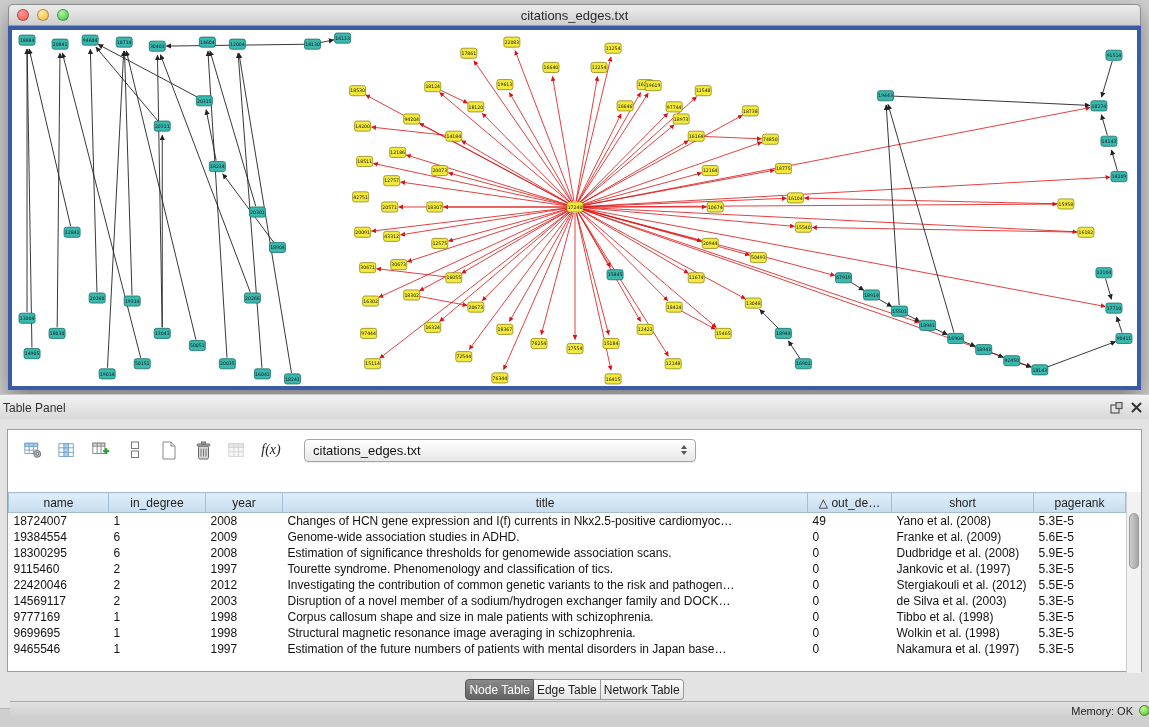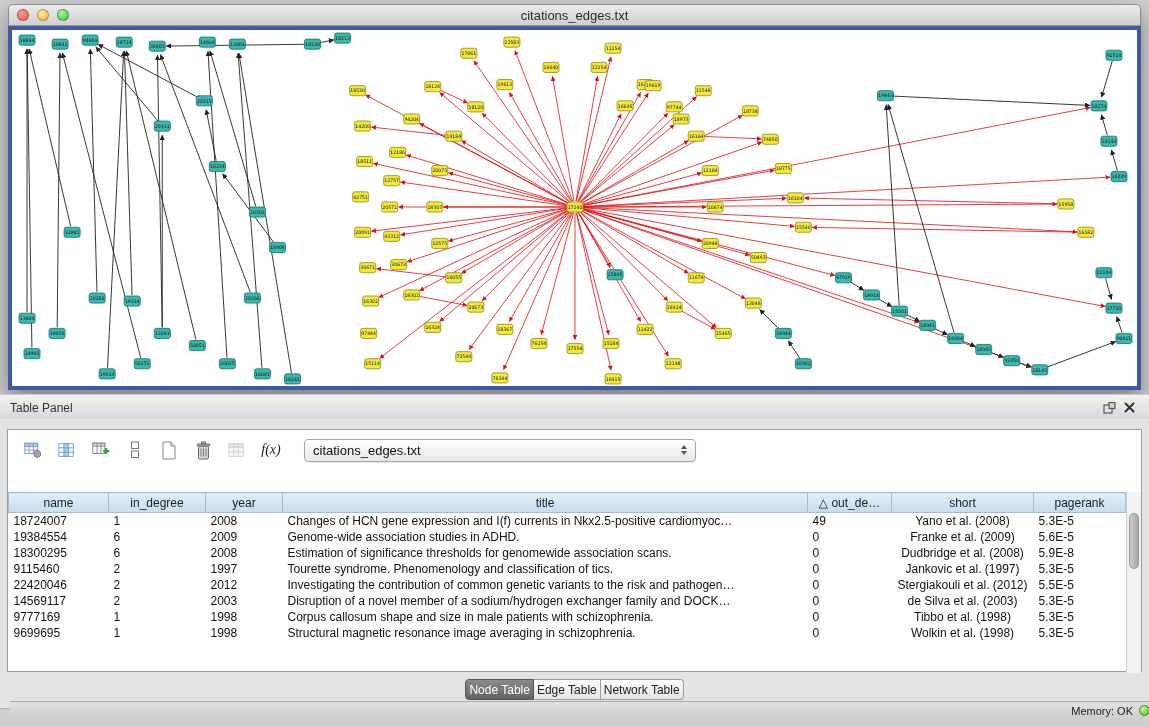--- a/index.html
+++ b/index.html
@@ -30,21 +30,21 @@
     position:absolute; top:22px; left:0; right:0; bottom:0;
     background:#3c5ba6; padding:4px;
   }
   .canvas-frame svg{ display:block; width:100%; height:100%; background:#ffffff; }
 
   
   .panel-header{
     position:absolute; top:394px; left:0; width:1149px; height:27px;
     background:linear-gradient(#f3f3f3,#d7d7d7);
     border-top:1px solid #c8c8c8; border-bottom:1px solid #a2a2a2;
-    display:flex; align-items:center; padding:0 10px; font-size:12px; color:#333;
+    display:flex; align-items:center; padding:0 3px; font-size:12px; color:#333;
   }
   .panel-header .spacer{ margin-left:auto; }
   .ph-btn{ background:none; border:none; padding:2px 4px; cursor:default; display:flex; align-items:center; }
 
   .panel-body{
     position:absolute; top:419px; left:0; width:1149px; height:290px;
     background:#e3e3e3; border-bottom:1px solid #b5b5b5;
   }
   .content-area{
     position:absolute; left:7px; right:7px; top:10px; height:243px;
@@ -72,21 +72,21 @@
     height:20px; font-size:12px; font-weight:normal; color:#222; text-align:center;
     background:linear-gradient(#e0eefa,#c6ddef);
     border:1px solid #a3bed4; border-left:none; overflow:hidden; white-space:nowrap;
   }
   th:first-child{ border-left:1px solid #a3bed4; }
   td{
     height:16px; font-size:12px; color:#111; padding:0 5px;
     white-space:nowrap; overflow:hidden; text-overflow:ellipsis;
   }
   th.c0{width:100px} th.c1{width:97px} th.c2{width:77px} th.c4{width:84px} th.c5{width:142px} th.c6{width:92px}
-  td.c5{ text-align:center; }
+  td.c5{ text-align:left; }
   .vscroll{
     position:absolute; right:0; top:0; width:15px; height:181px;
     background:#f2f2f2; border-left:1px solid #cfcfcf;
   }
   .vthumb{
     position:absolute; top:21px; left:2px; width:10px; height:56px;
     background:linear-gradient(90deg,#cdcdcd,#a7a7a7); border-radius:5px; border:1px solid #9a9a9a;
   }
 
   .tabs{ position:absolute; left:0; right:0; bottom:8px; display:flex; justify-content:center; }
@@ -818,21 +818,21 @@
               <td class="c5">Franke et al. (2009)</td>
               <td class="c6">5.6E-5</td>
             </tr>
             <tr>
               <td class="c0">18300295</td>
               <td class="c1">6</td>
               <td class="c2">2008</td>
               <td class="c3">Estimation of significance thresholds for genomewide association scans.</td>
               <td class="c4">0</td>
               <td class="c5">Dudbridge et al. (2008)</td>
-              <td class="c6">5.9E-8</td>
+              <td class="c6">5.9E-5</td>
             </tr>
             <tr>
               <td class="c0">9115460</td>
               <td class="c1">2</td>
               <td class="c2">1997</td>
               <td class="c3">Tourette syndrome. Phenomenology and classification of tics.</td>
               <td class="c4">0</td>
               <td class="c5">Jankovic et al. (1997)</td>
               <td class="c6">5.3E-5</td>
             </tr>
@@ -865,20 +865,29 @@
             </tr>
             <tr>
               <td class="c0">9699695</td>
               <td class="c1">1</td>
               <td class="c2">1998</td>
               <td class="c3">Structural magnetic resonance image averaging in schizophrenia.</td>
               <td class="c4">0</td>
               <td class="c5">Wolkin et al. (1998)</td>
               <td class="c6">5.3E-5</td>
             </tr>
+            <tr>
+              <td class="c0">9465546</td>
+              <td class="c1">1</td>
+              <td class="c2">1997</td>
+              <td class="c3">Estimation of the future numbers of patients with mental disorders in Japan base…</td>
+              <td class="c4">0</td>
+              <td class="c5">Nakamura et al. (1997)</td>
+              <td class="c6">5.3E-5</td>
+            </tr>
           </tbody>
       </table>
       <div class="vscroll">
         <div class="vthumb"></div>
       </div>
     </div>
 
   </div>
 
   <div class="tabs" id="tabs">

